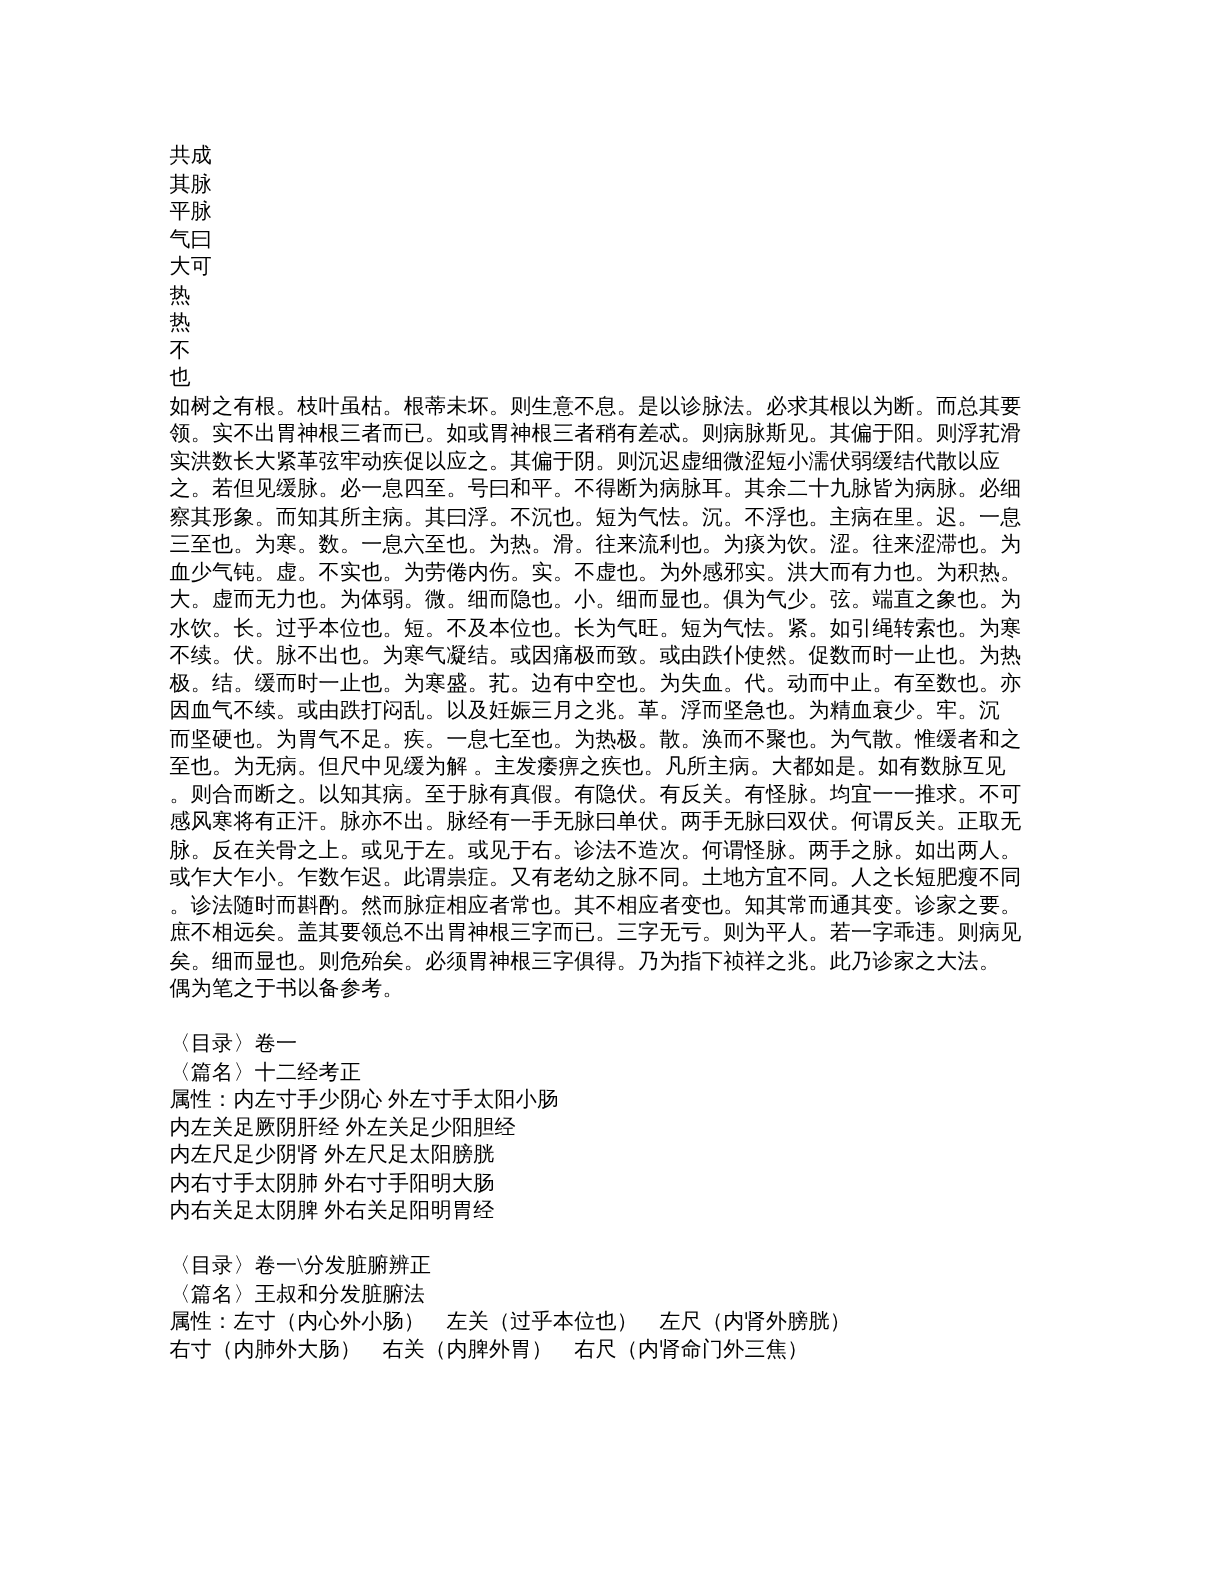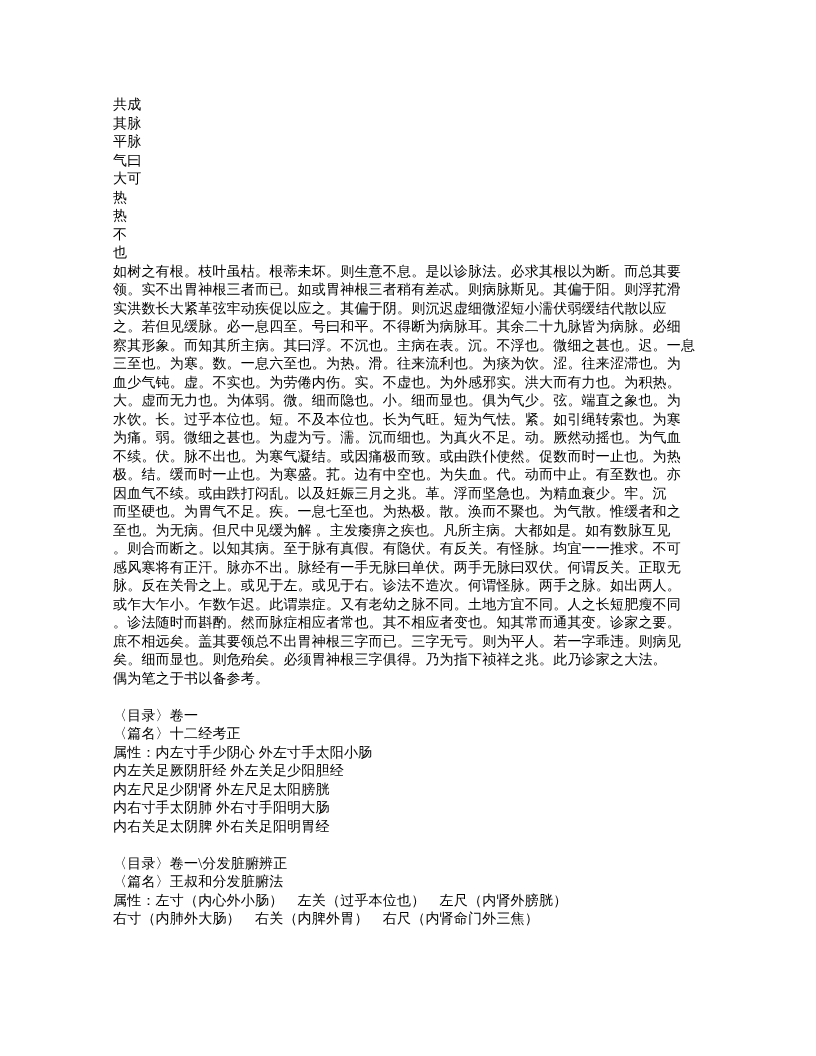--- a/index.html
+++ b/index.html
@@ -46,26 +46,25 @@
     <div class="line">大可</div>
     <div class="line">热</div>
     <div class="line">热</div>
     <div class="line">不</div>
     <div class="line">也</div>
 
     <div class="line">如树之有根。枝叶虽枯。根蒂未坏。则生意不息。是以诊脉法。必求其根以为断。而总其要</div>
     <div class="line">领。实不出胃神根三者而已。如或胃神根三者稍有差忒。则病脉斯见。其偏于阳。则浮芤滑</div>
     <div class="line">实洪数长大紧革弦牢动疾促以应之。其偏于阴。则沉迟虚细微涩短小濡伏弱缓结代散以应</div>
     <div class="line">之。若但见缓脉。必一息四至。号曰和平。不得断为病脉耳。其余二十九脉皆为病脉。必细</div>
-    <div class="line">察其形象。而知其所主病。其曰浮。不沉也。主病在表。沉。不浮也。微细之甚也。迟。一息</div>
+    <div class="line">察其形象。而知其所主病。其曰浮。不沉也。短为气怯。沉。不浮也。主病在里。迟。一息</div>
     <div class="line">三至也。为寒。数。一息六至也。为热。滑。往来流利也。为痰为饮。涩。往来涩滞也。为</div>
     <div class="line">血少气钝。虚。不实也。为劳倦内伤。实。不虚也。为外感邪实。洪大而有力也。为积热。</div>
     <div class="line">大。虚而无力也。为体弱。微。细而隐也。小。细而显也。俱为气少。弦。端直之象也。为</div>
     <div class="line">水饮。长。过乎本位也。短。不及本位也。长为气旺。短为气怯。紧。如引绳转索也。为寒</div>
-    <div class="line">为痛。弱。微细之甚也。为虚为亏。濡。沉而细也。为真火不足。动。厥然动摇也。为气血</div>
     <div class="line">不续。伏。脉不出也。为寒气凝结。或因痛极而致。或由跌仆使然。促数而时一止也。为热</div>
     <div class="line">极。结。缓而时一止也。为寒盛。芤。边有中空也。为失血。代。动而中止。有至数也。亦</div>
     <div class="line">因血气不续。或由跌打闷乱。以及妊娠三月之兆。革。浮而坚急也。为精血衰少。牢。沉</div>
     <div class="line">而坚硬也。为胃气不足。疾。一息七至也。为热极。散。涣而不聚也。为气散。惟缓者和之</div>
     <div class="line">至也。为无病。但尺中见缓为解 。主发痿痹之疾也。凡所主病。大都如是。如有数脉互见</div>
     <div class="line">。则合而断之。以知其病。至于脉有真假。有隐伏。有反关。有怪脉。均宜一一推求。不可</div>
     <div class="line">感风寒将有正汗。脉亦不出。脉经有一手无脉曰单伏。两手无脉曰双伏。何谓反关。正取无</div>
     <div class="line">脉。反在关骨之上。或见于左。或见于右。诊法不造次。何谓怪脉。两手之脉。如出两人。</div>
     <div class="line">或乍大乍小。乍数乍迟。此谓祟症。又有老幼之脉不同。土地方宜不同。人之长短肥瘦不同</div>
     <div class="line">。诊法随时而斟酌。然而脉症相应者常也。其不相应者变也。知其常而通其变。诊家之要。</div>

